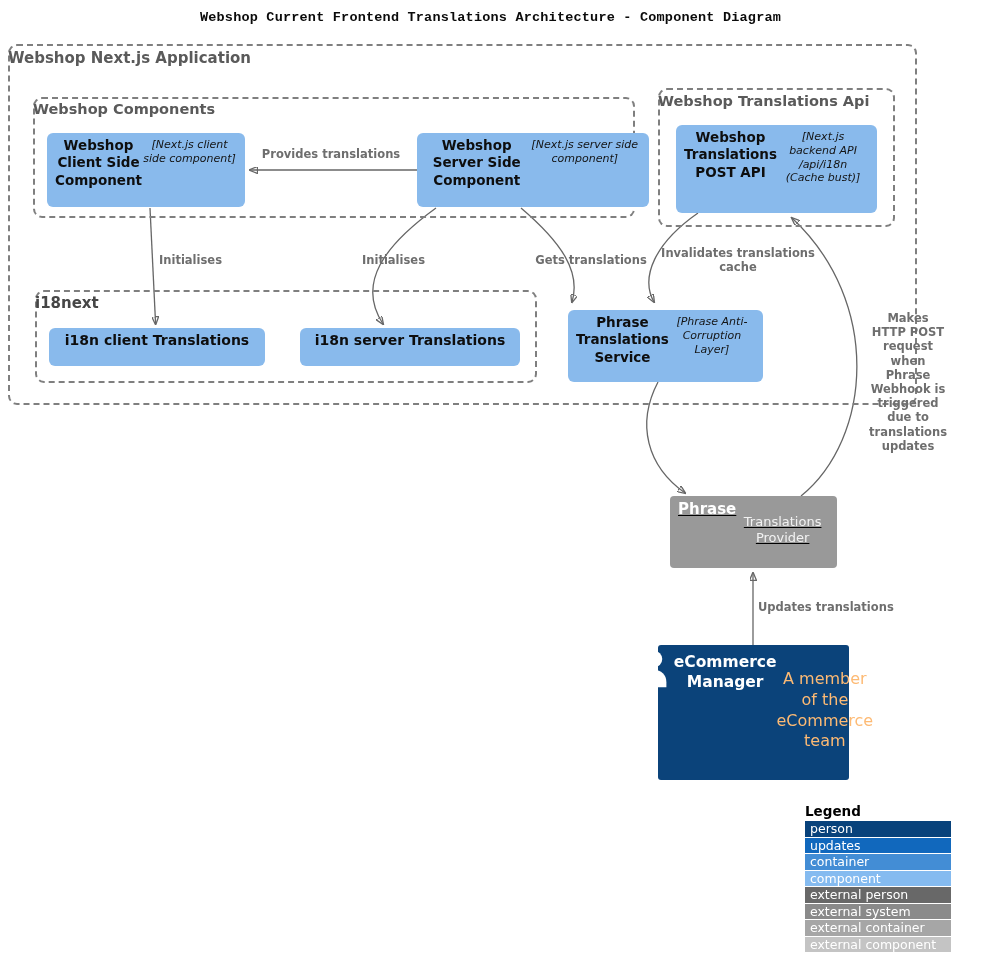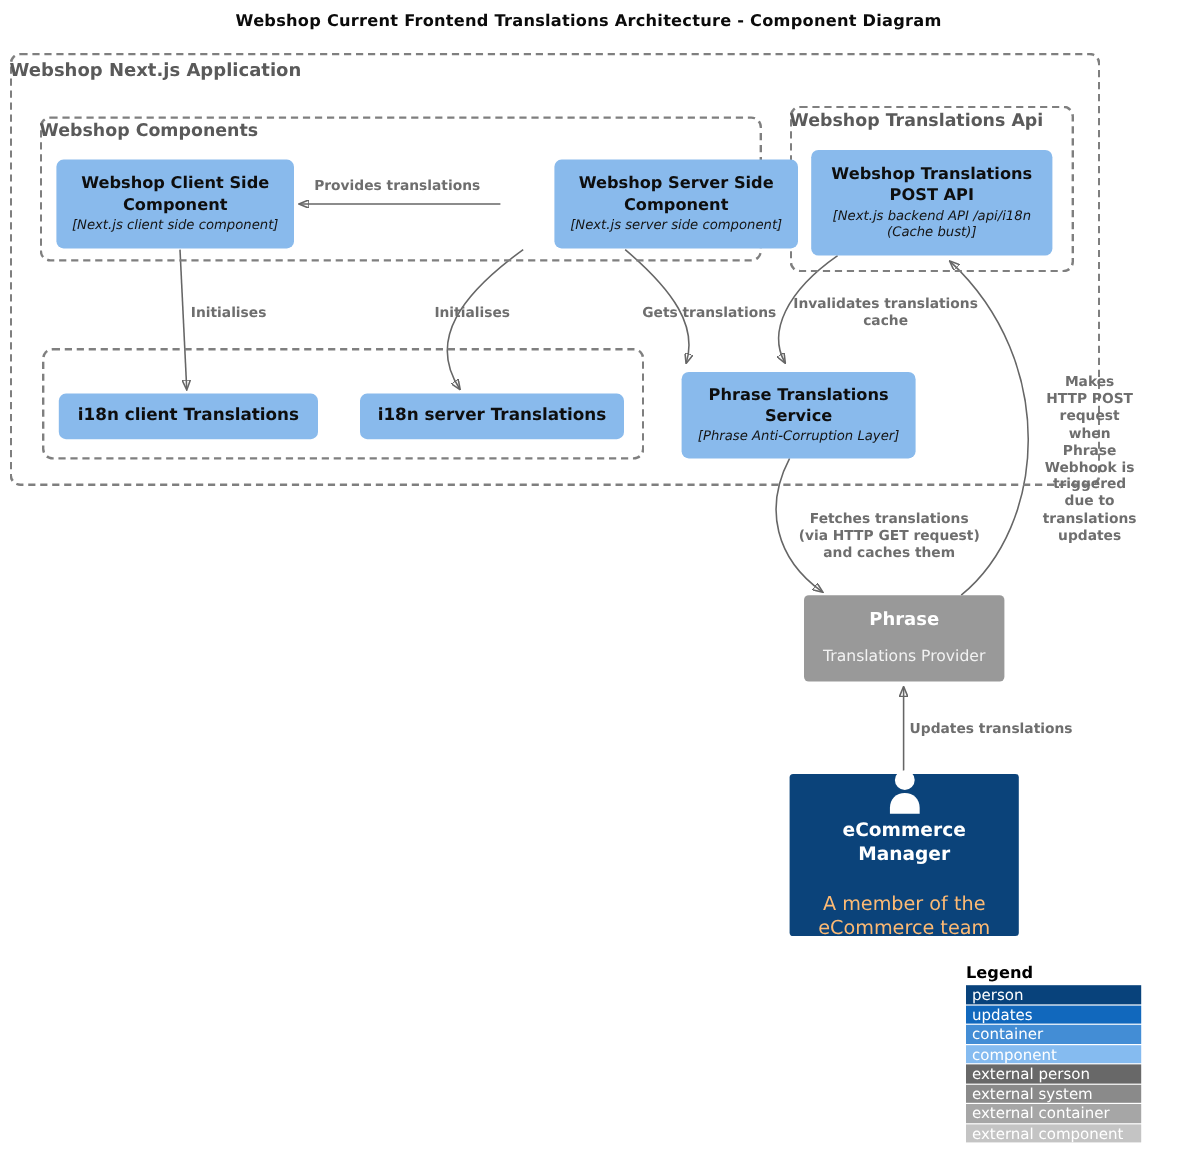--- a/index.html
+++ b/index.html
@@ -1,29 +1,29 @@
 <!DOCTYPE html>
 <html><head>
 <meta charset="utf-8">
 <style>
   html,body{margin:0;padding:0;background:#ffffff;}
   body{font-family:"DejaVu Sans","Liberation Sans",sans-serif;}
   #canvas{position:relative;width:981px;height:978px;background:#fff;overflow:hidden;}
 
   .diagram-title{position:absolute;left:0;right:0;top:10px;text-align:center;
-    font-size:13.5px;font-weight:bold;color:#0b0b0b;letter-spacing:.2px;}
+    font-size:13.5px;font-weight:bold;color:#0b0b0b;letter-spacing:.2px;font-family:Liberation Mono, monospace;}
 
   .dashed-box{position:absolute;border:2px dashed #7f7f7f;border-radius:9px;box-sizing:border-box;}
   .dashed-label{position:absolute;left:0;right:0;font-weight:bold;
     color:#5a5a5a;font-size:15px;}
   .dashed-label.small{font-size:14.5px;}
   .dashed-label.dark{color:#464646;}
 
-  .node{position:absolute;border-radius:6px;display:flex;flex-direction:column;
-    align-items:center;justify-content:center;text-align:center;box-sizing:border-box;padding:4px 8px;}
+  .node{position:absolute;border-radius:6px;display:flex;flex-direction:row;
+    justify-content:center;text-align:center;box-sizing:border-box;padding:4px 8px;}
   .node-title{font-weight:bold;font-size:13.5px;color:#0e0e0e;line-height:1.28;white-space:pre-line;}
   .node-sub{font-style:italic;font-size:11px;color:#141414;line-height:1.25;white-space:pre-line;margin-top:1px;}
   .node.slim .node-title{font-size:14px;}
 
   .node.gray .node-title{color:#ffffff;font-size:15px;}
   .node.gray .node-sub{color:#f2f2f2;font-style:normal;font-size:13px;margin-top:14px;}
 
   .node.person-box{border-radius:3px;}
   .node.person-box .node-title{color:#ffffff;font-size:15.5px;margin-top:4px;}
   .node.person-box .node-sub{color:#fdba74;font-style:normal;font-size:16px;margin-top:20px;line-height:1.3;}
@@ -68,28 +68,29 @@
   <div class="dashed-box" style="left:8px;top:44px;width:909px;height:361px;"></div>
   <div class="dashed-label" style="left:8px;width:909px;top:49px;">Webshop Next.js Application</div>
 
   <div class="dashed-box" style="left:33px;top:97px;width:602px;height:121px;"></div>
   <div class="dashed-label small" style="left:33px;width:602px;top:101px;">Webshop Components</div>
 
   <div class="dashed-box" style="left:658px;top:88px;width:237px;height:139px;"></div>
   <div class="dashed-label small" style="left:658px;width:237px;top:93px;">Webshop Translations Api</div>
 
   <div class="dashed-box" style="left:35px;top:290px;width:502px;height:93px;"></div>
+  <div class="dashed-label dark" style="left:35px;width:502px;top:294px;">i18next</div>
 
   <div class="node" style="left: 47px; top: 133px; width: 198px; height: 74px; background-color: rgb(137, 186, 236);">
     <div class="node-title">Webshop Client Side
 Component</div>
     <div class="node-sub">[Next.js client side component]</div>
   </div>
 
-  <div class="node" style="left: 417px; top: 133px; width: 203px; height: 74px; background-color: rgb(137, 186, 236); margin-left: 45px;">
+  <div class="node" style="left: 417px; top: 133px; width: 232px; height: 74px; background-color: rgb(137, 186, 236);">
     <div class="node-title">Webshop Server Side
 Component</div>
     <div class="node-sub">[Next.js server side component]</div>
   </div>
 
   <div class="node" style="left: 676px; top: 125px; width: 201px; height: 88px; background-color: rgb(137, 186, 236);">
     <div class="node-title">Webshop Translations
 POST API</div>
     <div class="node-sub">[Next.js backend API /api/i18n
 (Cache bust)]</div>
@@ -102,21 +103,21 @@
   <div class="node slim" style="left: 300px; top: 328px; width: 220px; height: 38px; background-color: rgb(137, 186, 236);">
     <div class="node-title">i18n server Translations</div>
   </div>
 
   <div class="node" style="left: 568px; top: 310px; width: 195px; height: 72px; background-color: rgb(137, 186, 236);">
     <div class="node-title">Phrase Translations
 Service</div>
     <div class="node-sub">[Phrase Anti-Corruption Layer]</div>
   </div>
 
-  <div class="node gray" style="left: 670px; top: 496px; width: 167px; height: 72px; border-radius: 4px; background-color: rgb(153, 153, 153);">
+  <div class="node gray" style="left: 670px; top: 496px; width: 167px; height: 72px; border-radius: 4px; background-color: rgb(153, 153, 153); text-decoration: underline;">
     <div class="node-title">Phrase</div>
     <div class="node-sub">Translations Provider</div>
   </div>
 
   <div class="node person-box" style="left: 658px; top: 645px; width: 191px; height: 135px; background-color: rgb(11, 67, 122);">
     <div class="person-icon-wrap">
       <svg width="40" height="38" viewBox="0 0 48 46">
         <circle cx="24" cy="11" r="10" fill="#ffffff"></circle>
         <path d="M9 45 v-6 c0 -9 6.5 -15 15 -15 s15 6 15 15 v6 z" fill="#ffffff"></path>
       </svg>
@@ -130,23 +131,20 @@
   <div class="edge-label left-anchored" style="left:159px;top:253px;">Initialises</div>
   <div class="edge-label left-anchored" style="left:362px;top:253px;">Initialises</div>
   <div class="edge-label" style="left:591px;top:253px;">Gets translations</div>
   <div class="edge-label" style="left:908px;top:311px;">Makes HTTP POST
 request when Phrase
 Webhook is triggered
 due to translations
 updates</div>
   <div class="edge-label" style="left:738px;top:246px;">Invalidates translations
 cache</div>
-  <div class="edge-label" style="left:741px;top:425px;">Fetches translations
-(via HTTP GET request)
-and caches them</div>
   <div class="edge-label left-anchored" style="left:758px;top:600px;">Updates translations</div>
 
   <div class="legend">
     <div class="legend-title">Legend</div>
     <div class="legend-row" style="background-color: rgb(8, 66, 123);">person</div>
     <div class="legend-row" style="background-color: rgb(17, 104, 189);">updates</div>
     <div class="legend-row" style="background-color: rgb(67, 141, 213);">container</div>
     <div class="legend-row" style="background-color: rgb(133, 187, 240);">component</div>
     <div class="legend-row" style="background-color: rgb(104, 104, 104);">external person</div>
     <div class="legend-row" style="background-color: rgb(138, 138, 138);">external system</div>

